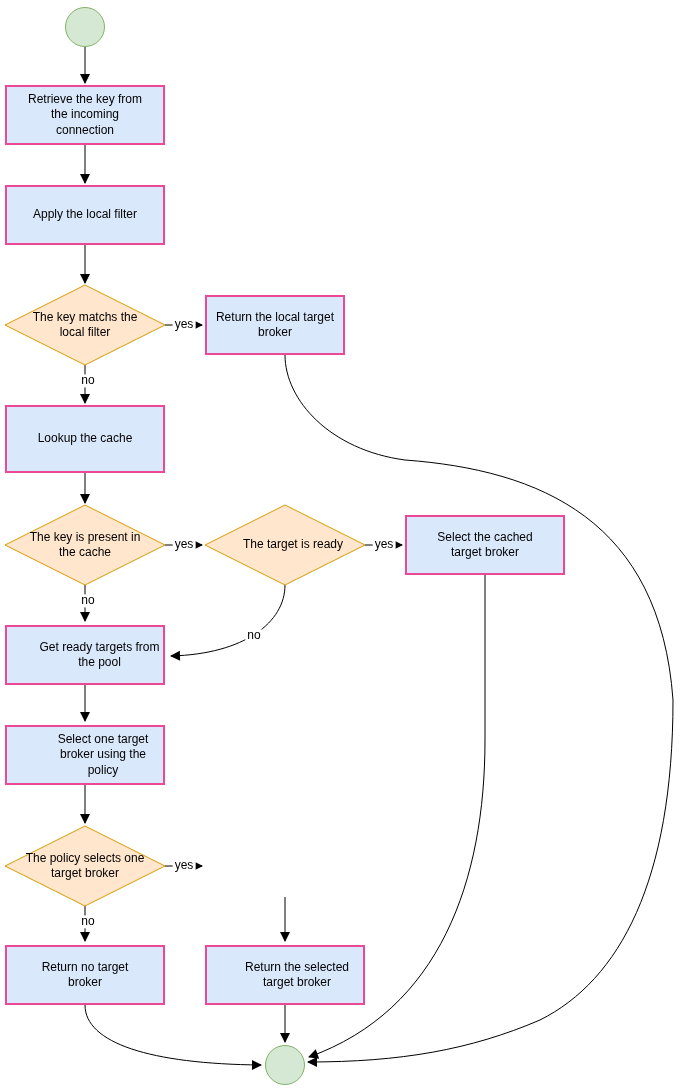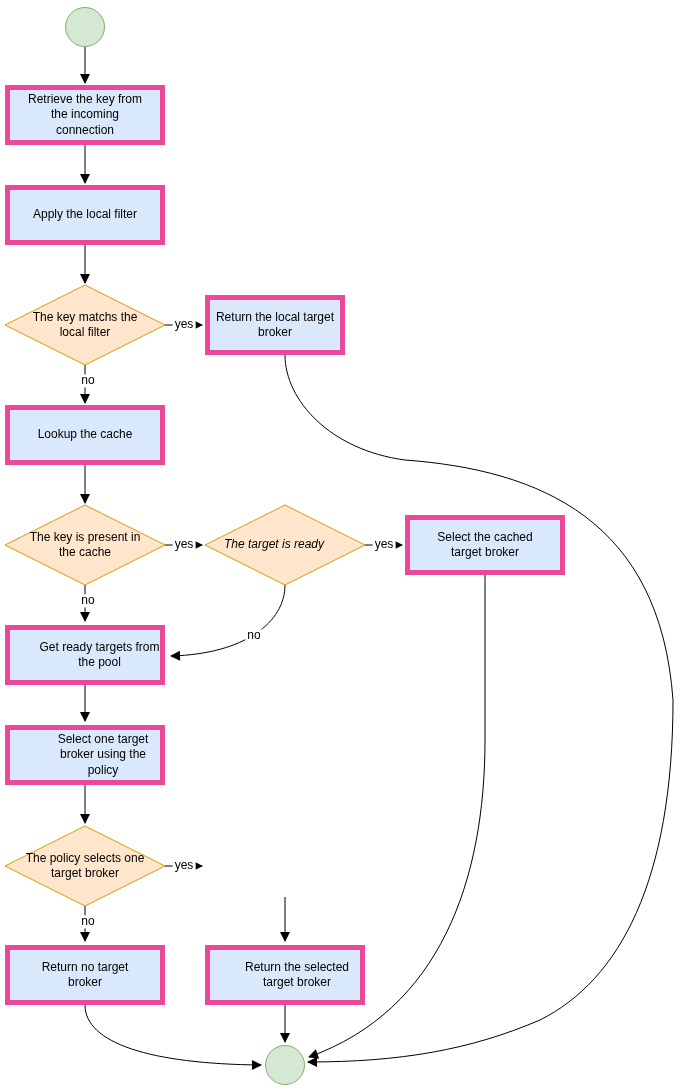--- a/index.html
+++ b/index.html
@@ -5,21 +5,21 @@
   html,body{margin:0;padding:0;background:#ffffff;}
   .canvas{
     position:relative;width:691px;height:1091px;background:#ffffff;
     font-family:"Liberation Sans", sans-serif;font-size:12px;color:#000000;
     overflow:hidden;
   }
   svg.edges{position:absolute;left:0;top:0;width:691px;height:1091px;}
   .edge{fill:none;stroke:#000000;stroke-width:1;}
   .decision{fill:#ffe6cc;stroke:#d79b00;stroke-width:1;}
   .rect-node{
-    position:absolute;box-sizing:border-box;background:#dae8fc;border:5px solid #ec4899;
+    position:absolute;box-sizing:border-box;background:#dae8fc;border:2px solid #ec4899;
     display:flex;align-items:center;justify-content:center;text-align:center;
   }
   .diamond-label{
     position:absolute;display:flex;align-items:center;justify-content:center;text-align:center;
   }
   .node-text{white-space:pre-line;line-height:1.26;}
   .terminal{
     position:absolute;box-sizing:border-box;border-radius:50%;
     background:#d5e8d4;border:1.5px solid #82b366;
   }
@@ -75,21 +75,21 @@
 the incoming
 connection</span>
   </div>
   <div class="rect-node" style="left:5px;top:185px;width:160px;height:60px;">
     <span class="node-text">Apply the local filter</span>
   </div>
   <div class="rect-node" style="left:205px;top:295px;width:140px;height:60px;">
     <span class="node-text">Return the local target
 broker</span>
   </div>
-  <div class="rect-node" style="left:5px;top:405px;width:160px;height:60px;">
+  <div class="rect-node" style="left:5px;top:405px;width:160px;height:68px;">
     <span class="node-text">Lookup the cache</span>
   </div>
   <div class="rect-node" style="left:405px;top:515px;width:160px;height:60px;">
     <span class="node-text">Select the cached
 target broker</span>
   </div>
   <div class="rect-node" style="left:5px;top:625px;width:160px;height:60px;padding-left:29px;">
     <span class="node-text">Get ready targets from
 the pool</span>
   </div>
@@ -107,21 +107,21 @@
   </div>
 
   <div class="diamond-label" style="left:5px;top:285px;width:160px;height:80px;">
     <span class="node-text">The key matchs the
 local filter</span>
   </div>
   <div class="diamond-label" style="left:5px;top:505px;width:160px;height:80px;">
     <span class="node-text">The key is present in
 the cache</span>
   </div>
-  <div class="diamond-label" style="left:194px;top:505px;width:160px;height:80px;font-style:italic;">
+  <div class="diamond-label" style="left:213px;top:505px;width:160px;height:80px;">
     <span class="node-text">The target is ready</span>
   </div>
   <div class="diamond-label" style="left:5px;top:826px;width:160px;height:80px;">
     <span class="node-text">The policy selects one
 target broker</span>
   </div>
 
   <div class="edge-label" style="left:184px;top:325px;">yes</div>
   <div class="edge-label" style="left:88px;top:381px;">no</div>
   <div class="edge-label" style="left:184px;top:545px;">yes</div>

